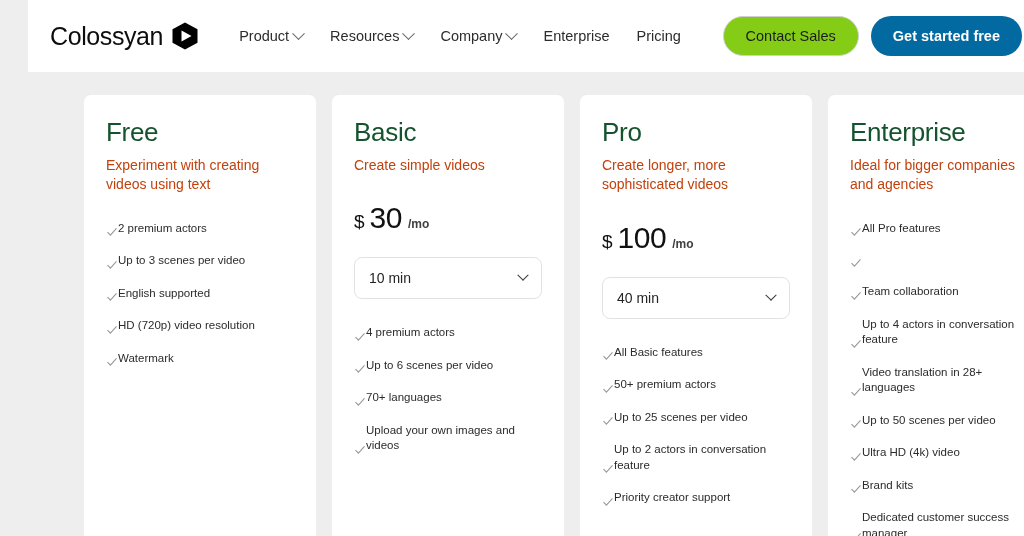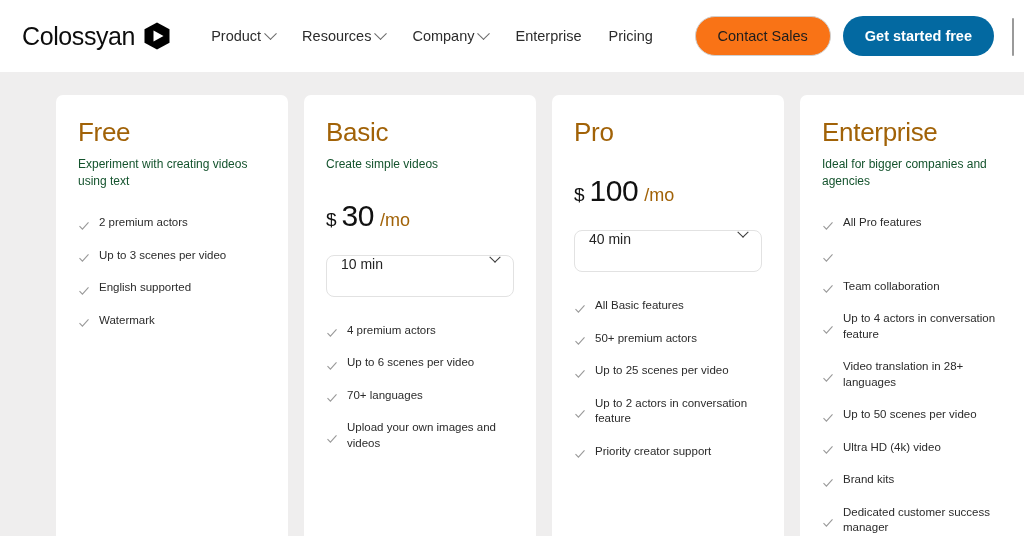--- a/index.html
+++ b/index.html
@@ -3,21 +3,21 @@
 <meta charset="utf-8">
 <style>
   * { box-sizing: border-box; margin: 0; padding: 0; }
   html, body {
     width: 1024px; height: 536px;
     overflow: hidden;
     background: #efeeee;
     font-family: "Liberation Sans", sans-serif;
     -webkit-font-smoothing: antialiased;
   }
-  .page { position: relative; width: 952px; height: 536px; background: #efeeee; }
+  .page { position: relative; width: 952px; height: 536px; background: #efeeee; margin-left: 28px; }
 
   
   .header {
     position: absolute; top: 0; left: 0;
     width: 1024px; height: 72px;
     background: #ffffff;
     display: flex; align-items: center;
   }
   .brand { display: flex; align-items: center; margin-left: 22px; }
   .brand-name {
@@ -39,21 +39,21 @@
     border-right: 1.4px solid #6b6b6b;
     border-bottom: 1.4px solid #6b6b6b;
     transform: rotate(45deg) translate(-2px,-2px);
   }
   .header-actions {
     position: absolute; right: 30px; top: 0; height: 72px;
     display: flex; align-items: center; gap: 12px;
   }
   .btn-outline {
     border: 1px solid #cfcfcf; border-radius: 30px;
-    background: #f97316; color: #1d1d1d;
+    background: #84cc16; color: #1d1d1d;
     font-size: 14.5px; padding: 11px 22px; cursor: pointer;
     font-family: "Liberation Sans", sans-serif;
     white-space: nowrap;
   }
   .btn-primary {
     border: none; border-radius: 30px;
     background: #0369a1; color: #ffffff;
     font-size: 14.5px; font-weight: 700; padding: 12px 22px; cursor: pointer;
     font-family: "Liberation Sans", sans-serif;
     white-space: nowrap;
@@ -68,53 +68,53 @@
     position: absolute; left: 56px; top: 95px;
     display: flex; gap: 16px;
   }
   .card {
     width: 232px; min-height: 441px;
     background: #ffffff; border-radius: 7px;
     padding: 22px 22px 20px 22px;
     flex: 0 0 auto;
   }
   .plan-name {
-    font-size: 26px; color: #a16207; font-weight: 400;
+    font-size: 26px; color: #14532d; font-weight: 400;
     letter-spacing: -0.3px; margin-bottom: 8px;
   }
   .plan-desc {
-    font-size: 12px; color: #14532d; line-height: 1.38;
+    font-size: 14px; color: #c2410c; line-height: 1.38;
     max-width: 190px;
   }
   .price-row {
     display: flex; align-items: baseline; margin-top: 26px;
   }
   .price-cur { font-size: 19px; color: #111; margin-right: 5px; }
   .price-amt { font-size: 30px; color: #111; letter-spacing: -0.5px; }
-  .price-per { font-size: 18px; color: #a16207; margin-left: 6px; }
+  .price-per { font-size: 12px; color: #404040; margin-left: 6px; font-weight: bold; }
 
   .select-box {
     margin-top: 22px;
     width: 188px; height: 42px;
     border: 1px solid #e2e2e2; border-radius: 8px;
     background: #fff;
-    display: flex; justify-content: space-between;
+    display: flex; align-items: center; justify-content: space-between;
     padding: 0 14px; cursor: pointer;
   }
   .select-value { font-size: 14px; color: #242424; }
   .sel-chev {
     width: 8px; height: 8px;
     border-right: 1.5px solid #3a3a3a;
     border-bottom: 1.5px solid #3a3a3a;
     transform: rotate(45deg) translate(-2px,-2px);
   }
 
   .features { margin-top: 26px; list-style: none; }
   .feature {
-    display: flex; align-items: center; gap: 9px;
+    display: flex; align-items: flex-end; 
     margin-bottom: 17px;
   }
   .check {
     flex: 0 0 auto; width: 12px; height: 12px; margin-top: 2px;
   }
   .feature-text {
     font-size: 11.5px; color: #2b2b2b; line-height: 1.35;
   }
 </style>
 </head>
@@ -184,20 +184,26 @@
         <li class="feature">
           <span class="check"><svg viewBox="0 0 12 12" width="12" height="12">
                 <path d="M1.5 6.2 L4.4 9.2 L10.5 2.4" fill="none" stroke="#9a9a9a" stroke-width="1.1"></path>
               </svg></span>
           <span class="feature-text">English supported</span>
         </li>
         <li class="feature">
           <span class="check"><svg viewBox="0 0 12 12" width="12" height="12">
                 <path d="M1.5 6.2 L4.4 9.2 L10.5 2.4" fill="none" stroke="#9a9a9a" stroke-width="1.1"></path>
               </svg></span>
+          <span class="feature-text">HD (720p) video resolution</span>
+        </li>
+        <li class="feature">
+          <span class="check"><svg viewBox="0 0 12 12" width="12" height="12">
+                <path d="M1.5 6.2 L4.4 9.2 L10.5 2.4" fill="none" stroke="#9a9a9a" stroke-width="1.1"></path>
+              </svg></span>
           <span class="feature-text">Watermark</span>
         </li>
       </ul>
     </div>
 
     <div class="card">
       <div class="plan-name">Basic</div>
       <div class="plan-desc">Create simple videos</div>
       <div class="price-row">
         <span class="price-cur">$</span>
@@ -231,20 +237,21 @@
           <span class="check"><svg viewBox="0 0 12 12" width="12" height="12">
                 <path d="M1.5 6.2 L4.4 9.2 L10.5 2.4" fill="none" stroke="#9a9a9a" stroke-width="1.1"></path>
               </svg></span>
           <span class="feature-text">Upload your own images and videos</span>
         </li>
       </ul>
     </div>
 
     <div class="card">
       <div class="plan-name">Pro</div>
+      <div class="plan-desc">Create longer, more sophisticated videos</div>
       <div class="price-row">
         <span class="price-cur">$</span>
         <span class="price-amt">100</span>
         <span class="price-per">/mo</span>
       </div>
       <div class="select-box">
         <span class="select-value">40 min</span>
         <span class="sel-chev"></span>
       </div>
       <ul class="features">

